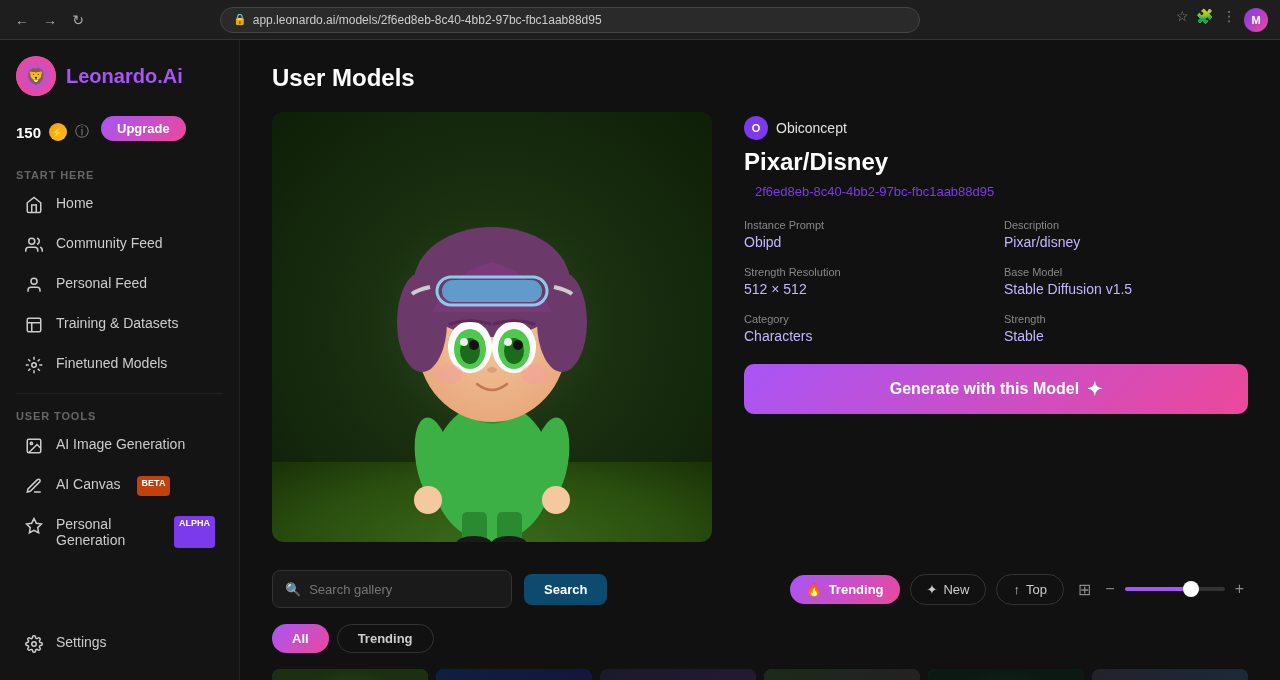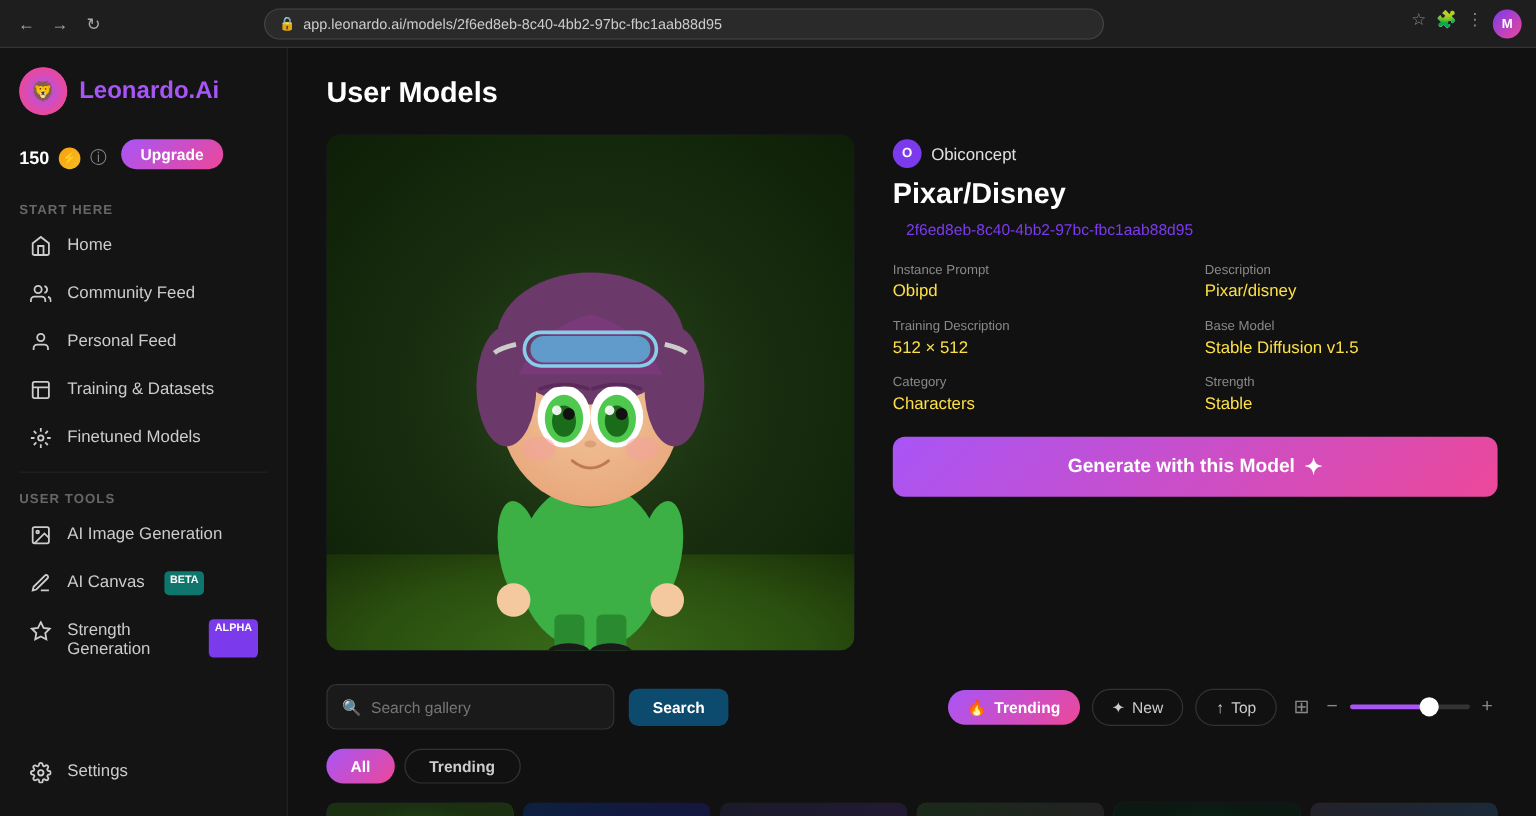--- a/index.html
+++ b/index.html
@@ -151,21 +151,21 @@
       font-size: 16px;
       flex-shrink: 0;
     }
     .badge {
       font-size: 9px;
       font-weight: 700;
       padding: 2px 5px;
       border-radius: 4px;
       margin-left: 4px;
     }
-    .badge-beta { background: #0f766e; color: #fff; }
+    .badge-beta { background: #c2410c; color: #fff; }
     .badge-alpha { background: #7c3aed; color: #fff; }
 
     .sidebar-divider { height: 1px; background: #222; margin: 8px 16px; }
 
     
     .main-content {
       flex: 1;
       overflow-y: auto;
       background: #111;
       padding: 24px 32px;
@@ -238,21 +238,21 @@
       margin-bottom: 20px;
     }
     .info-item label {
       display: block;
       font-size: 11px;
       color: #888;
       margin-bottom: 3px;
     }
     .info-item value, .info-item .val {
       font-size: 14px;
-      color: #fde047;
+      color: #c4b5fd;
       display: block;
     }
 
     .generate-btn {
       width: 100%;
       padding: 14px;
       background: linear-gradient(135deg, #a855f7, #ec4899);
       border: none;
       border-radius: 10px;
       color: #fff;
@@ -515,21 +515,21 @@
       </span>
       <span>AI Canvas</span>
       <span class="badge badge-beta">BETA</span>
     </div>
     <div class="sidebar-item">
       <span class="sidebar-icon">
         <svg width="18" height="18" viewBox="0 0 24 24" fill="none" stroke="currentColor" stroke-width="2">
           <polygon points="12 2 15.09 8.26 22 9.27 17 14.14 18.18 21.02 12 17.77 5.82 21.02 7 14.14 2 9.27 8.91 8.26 12 2"></polygon>
         </svg>
       </span>
-      <span>Strength Generation</span>
+      <span>Personal Generation</span>
       <span class="badge badge-alpha">ALPHA</span>
     </div>
 
     <div style="flex:1"></div>
 
     <div class="sidebar-item">
       <span class="sidebar-icon">
         <svg width="18" height="18" viewBox="0 0 24 24" fill="none" stroke="currentColor" stroke-width="2">
           <circle cx="12" cy="12" r="3"></circle>
           <path d="M19.4 15a1.65 1.65 0 00.33 1.82l.06.06a2 2 0 010 2.83 2 2 0 01-2.83 0l-.06-.06a1.65 1.65 0 00-1.82-.33 1.65 1.65 0 00-1 1.51V21a2 2 0 01-2 2 2 2 0 01-2-2v-.09A1.65 1.65 0 009 19.4a1.65 1.65 0 00-1.82.33l-.06.06a2 2 0 01-2.83 0 2 2 0 010-2.83l.06-.06A1.65 1.65 0 004.68 15a1.65 1.65 0 00-1.51-1H3a2 2 0 01-2-2 2 2 0 012-2h.09A1.65 1.65 0 004.6 9a1.65 1.65 0 00-.33-1.82l-.06-.06a2 2 0 010-2.83 2 2 0 012.83 0l.06.06A1.65 1.65 0 009 4.68a1.65 1.65 0 001-1.51V3a2 2 0 012-2 2 2 0 012 2v.09a1.65 1.65 0 001 1.51 1.65 1.65 0 001.82-.33l.06-.06a2 2 0 012.83 0 2 2 0 010 2.83l-.06.06A1.65 1.65 0 0019.4 9a1.65 1.65 0 001.51 1H21a2 2 0 012 2 2 2 0 01-2 2h-.09a1.65 1.65 0 00-1.51 1z"></path>
@@ -630,21 +630,21 @@
         <div class="info-grid">
           <div class="info-item">
             <label>Instance Prompt</label>
             <span class="val">Obipd</span>
           </div>
           <div class="info-item">
             <label>Description</label>
             <span class="val">Pixar/disney</span>
           </div>
           <div class="info-item">
-            <label>Training Description</label>
+            <label>Strength Resolution</label>
             <span class="val">512 × 512</span>
           </div>
           <div class="info-item">
             <label>Base Model</label>
             <span class="val">Stable Diffusion v1.5</span>
           </div>
           <div class="info-item">
             <label>Category</label>
             <span class="val">Characters</span>
           </div>

